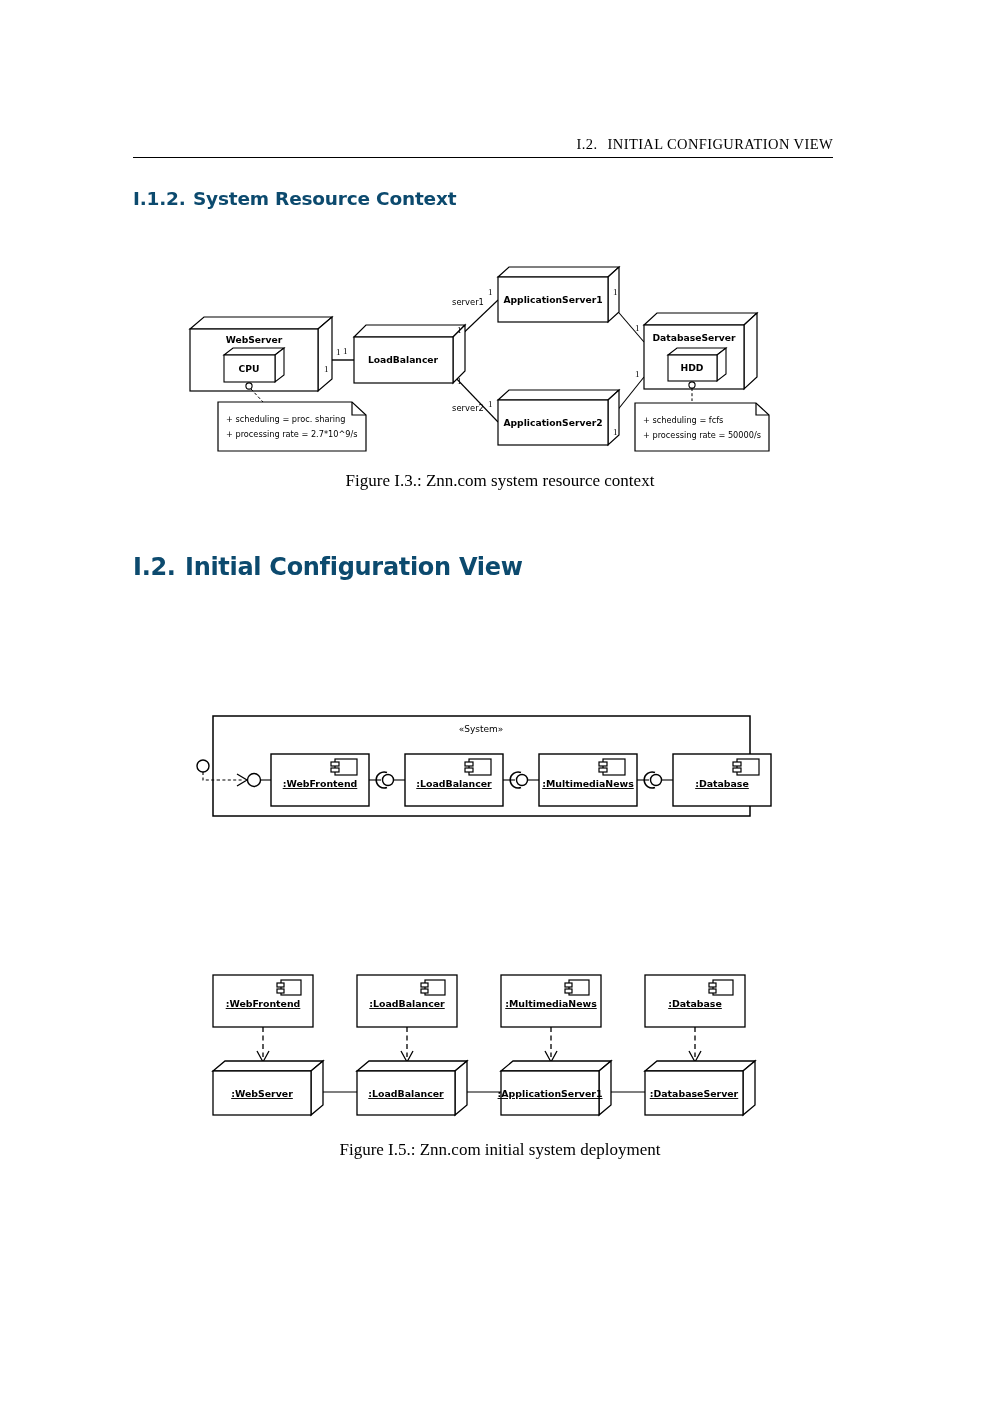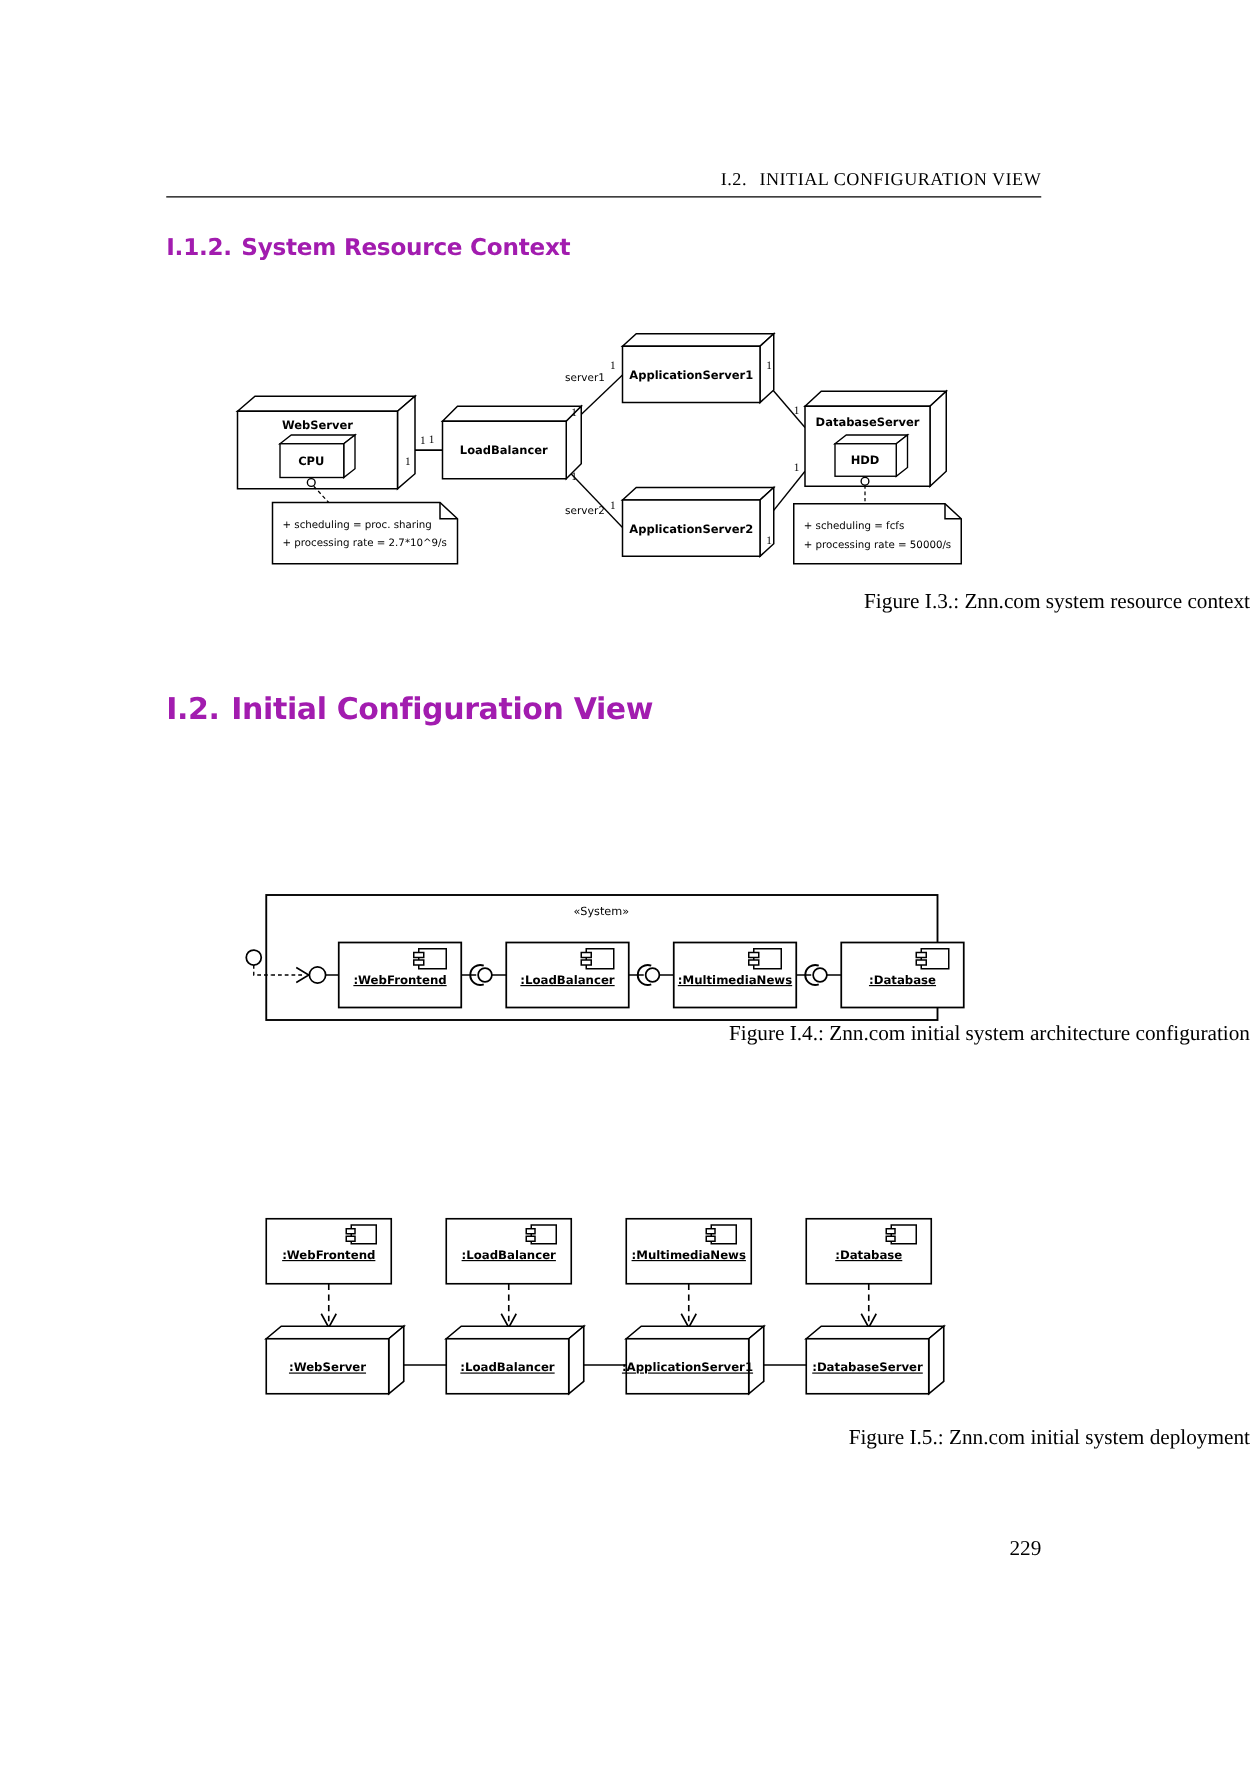--- a/index.html
+++ b/index.html
@@ -43,41 +43,41 @@
     width: 700px;
     height: 1px;
     background: #000;
   }
 
   
   .h-sub, .h-sec {
     position: absolute;
     font-family: "DejaVu Sans", sans-serif;
     font-weight: bold;
-    color: #a21caf;
+    color: #0c4a6e;
     white-space: nowrap;
   }
   .h-sub {
     font-size: 18.5px;
     letter-spacing: -0.2px;
   }
   .h-sec {
     font-size: 24px;
     letter-spacing: -0.3px;
   }
   .h-num { display: inline-block; }
   .h-sub .h-num { min-width: 60px; }
   .h-sec .h-num { min-width: 52px; }
 
   
   .caption {
     position: absolute;
     width: 1000px;
     left: 0;
-    text-align: right;
+    text-align: center;
     font-family: "Liberation Serif", serif;
     font-size: 17px;
   }
 
   .page-number {
     position: absolute;
     left: 133px;
     top: 1229px;
     width: 700px;
     text-align: right;
@@ -295,21 +295,20 @@
           <rect x="542" y="51" width="22" height="16" fill="#fff" stroke="#000" stroke-width="1.2"></rect>
           <rect x="538" y="54" width="8" height="4" fill="#fff" stroke="#000" stroke-width="1.2"></rect>
           <rect x="538" y="60" width="8" height="4" fill="#fff" stroke="#000" stroke-width="1.2"></rect>
         </g>
         <text class="cmp-label" x="527" y="79" text-anchor="middle">:Database</text>
       </g>
 
     </svg>
   </div>
 
-  <div class="caption" style="top:817px;">Figure I.4.: Znn.com initial system architecture configuration</div>
 
 
   <div class="figure" style="left:205px; top:963px;">
     <svg width="560" height="160" viewBox="0 0 560 160">
 
       <line x1="118" y1="129" x2="152" y2="129" stroke="#000" stroke-width="1.2"></line>
       <line x1="262" y1="129" x2="296" y2="129" stroke="#000" stroke-width="1.2"></line>
       <line x1="406" y1="129" x2="440" y2="129" stroke="#000" stroke-width="1.2"></line>
 
       <g>
@@ -395,15 +394,14 @@
         <polygon points="538,108 550,98 550,142 538,152" fill="#fff" stroke="#000" stroke-width="1.3"></polygon>
         <rect x="440" y="108" width="98" height="44" fill="#fff" stroke="#000" stroke-width="1.3"></rect>
         <text class="cmp-label" x="489" y="134" text-anchor="middle">:DatabaseServer</text>
       </g>
 
     </svg>
   </div>
 
   <div class="caption" style="top:1140px;">Figure I.5.: Znn.com initial system deployment</div>
 
-  <div class="page-number">229</div>
 
 </div>
 
 </body></html>

